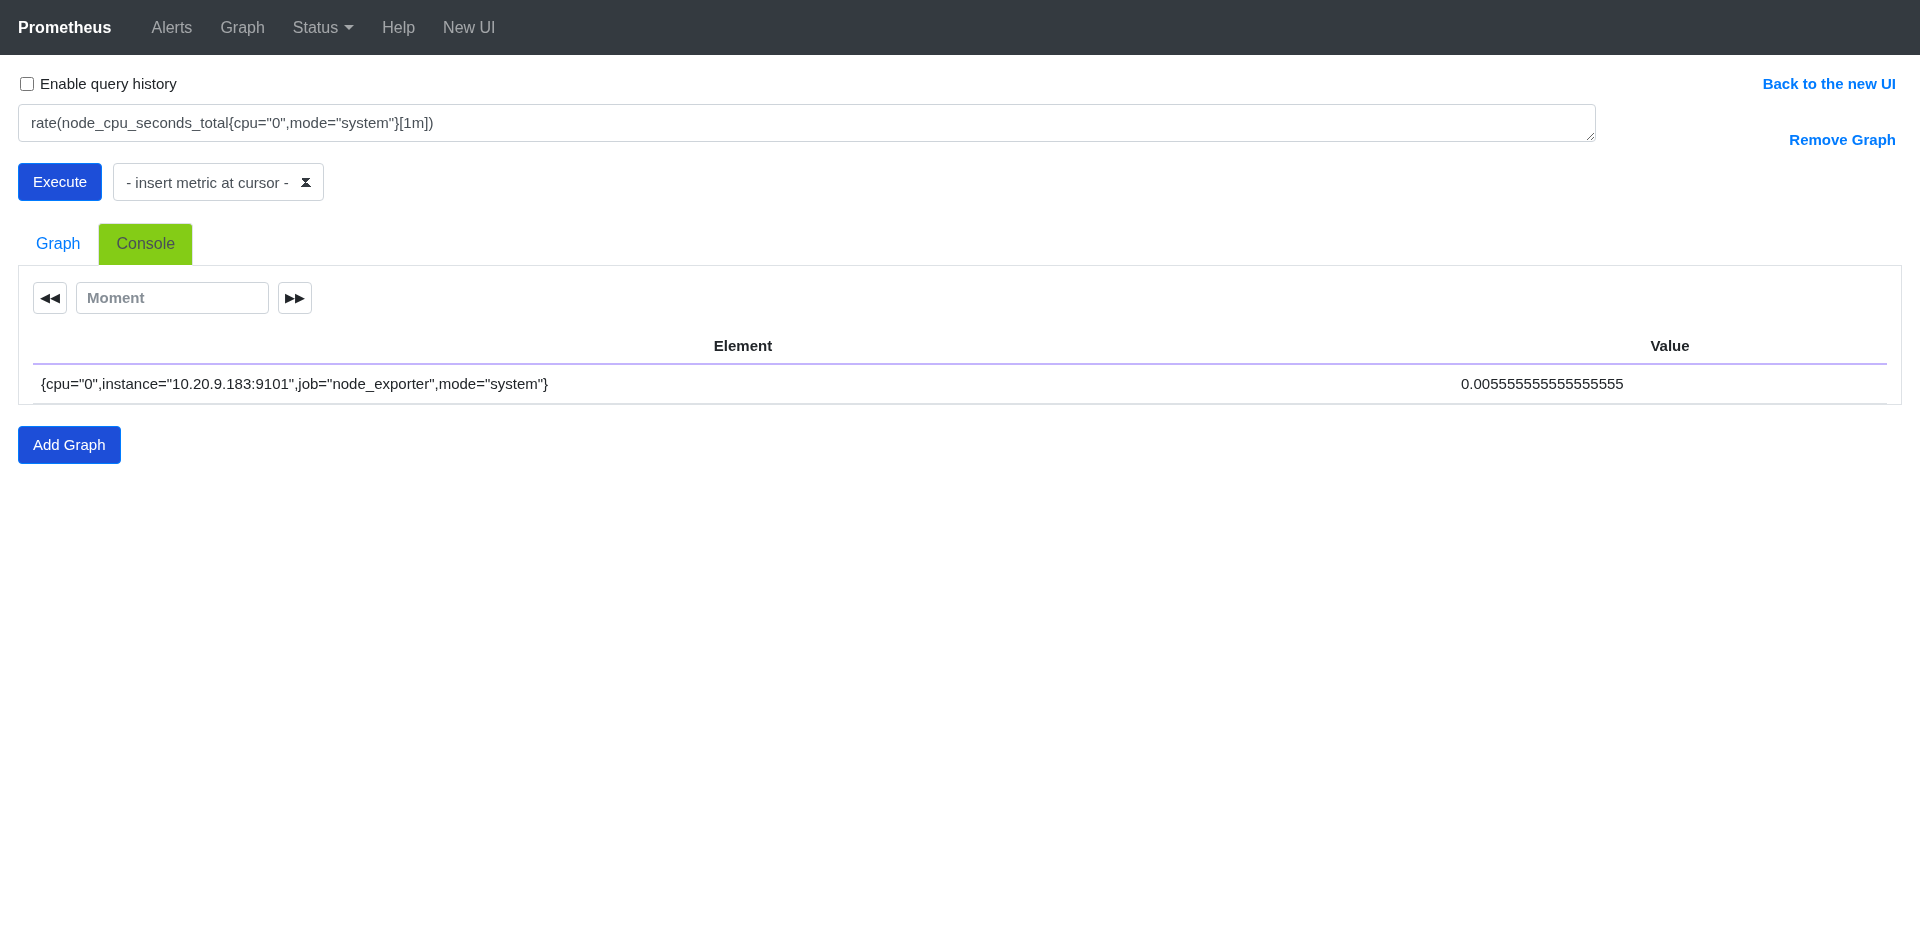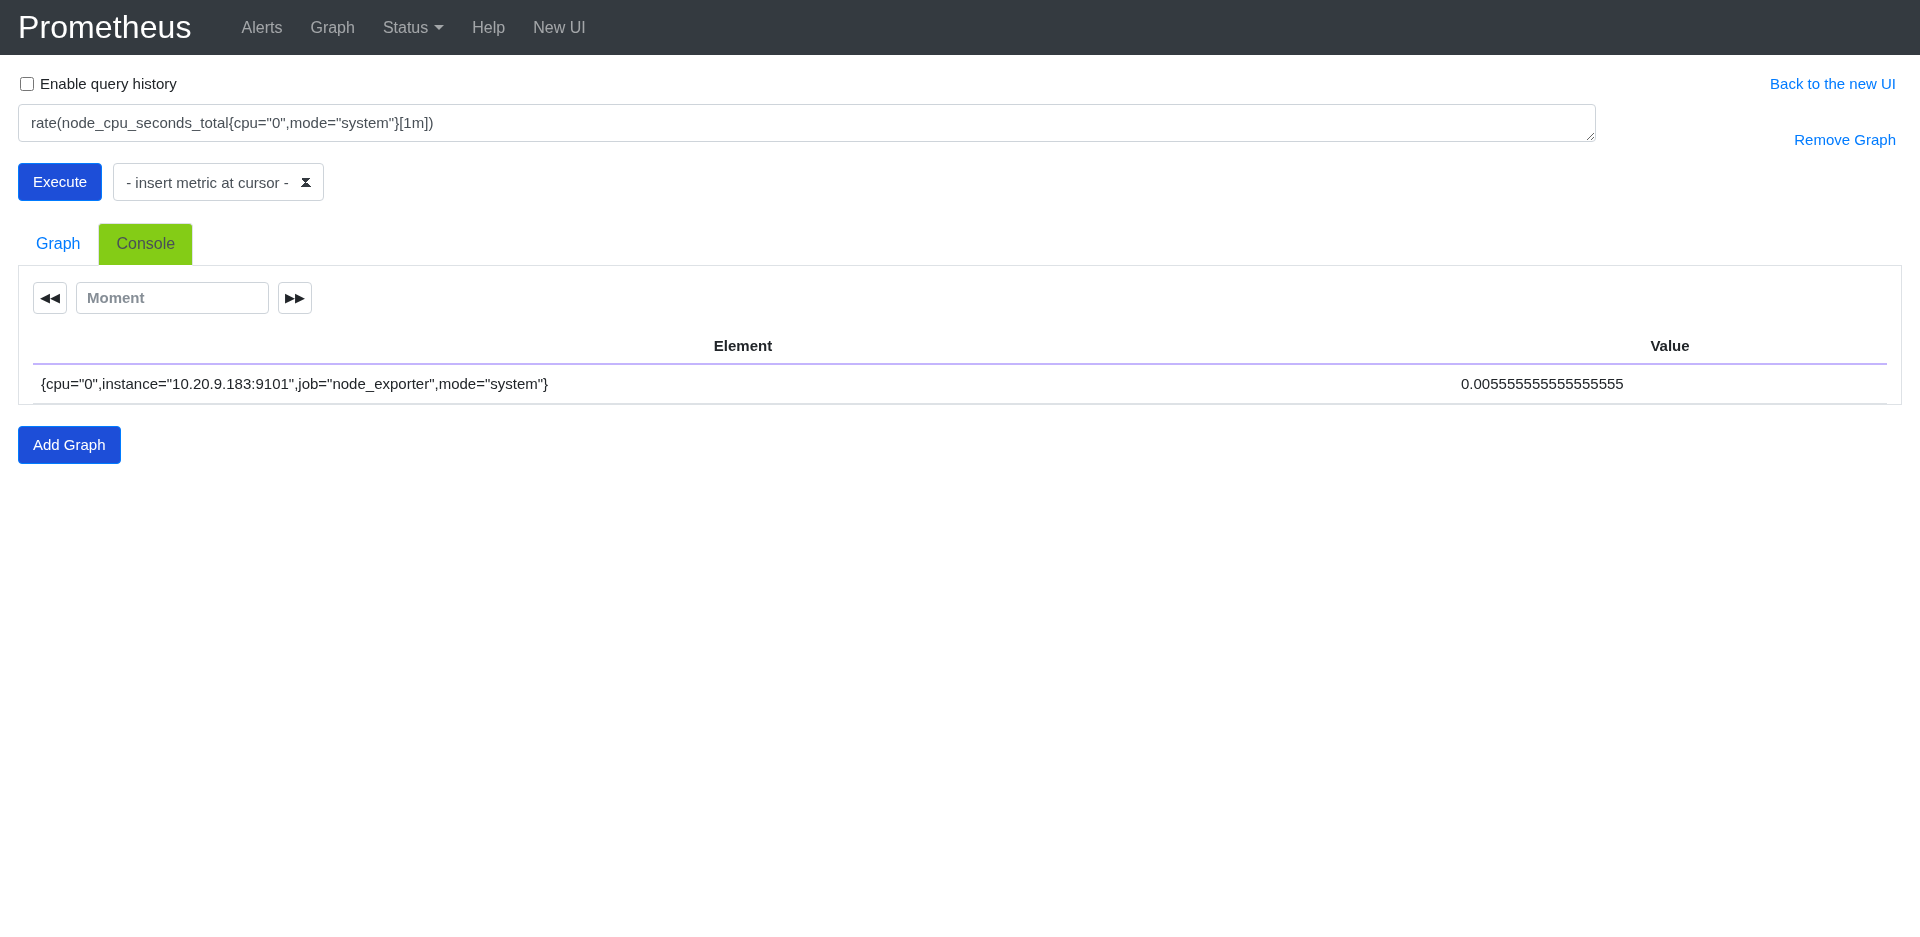--- a/index.html
+++ b/index.html
@@ -20,24 +20,24 @@
   .navbar {
     height: 55px;
     background: #343a40;
     display: flex;
     align-items: center;
     padding: 0 0 0 18px;
     width: 100%;
   }
   .navbar-brand {
     color: #ffffff;
-    font-size: 32px;
-    font-weight: 400;
+    font-size: 16px;
+    font-weight: 700;
     letter-spacing: .1px;
-    margin-right: 36px;
+    margin-right: 26px;
     text-decoration: none;
     white-space: nowrap;
     cursor: pointer;
   }
   .nav-links {
     display: flex;
     align-items: center;
     gap: 0px;
   }
   .nav-link {
@@ -68,20 +68,21 @@
   .top-row {
     display: flex;
     align-items: flex-start;
     padding-top: 20px;
   }
   .left-col { flex: 0 0 1600px; max-width: 1600px; }
   .right-col {
     flex: 1 1 auto;
     text-align: right;
     padding-right: 6px;
+    font-weight: bold;
   }
 
   
   .history-check {
     display: flex;
     align-items: center;
     margin-bottom: 12px;
   }
   .history-check input[type=checkbox] {
     width: 14px; height: 14px;

